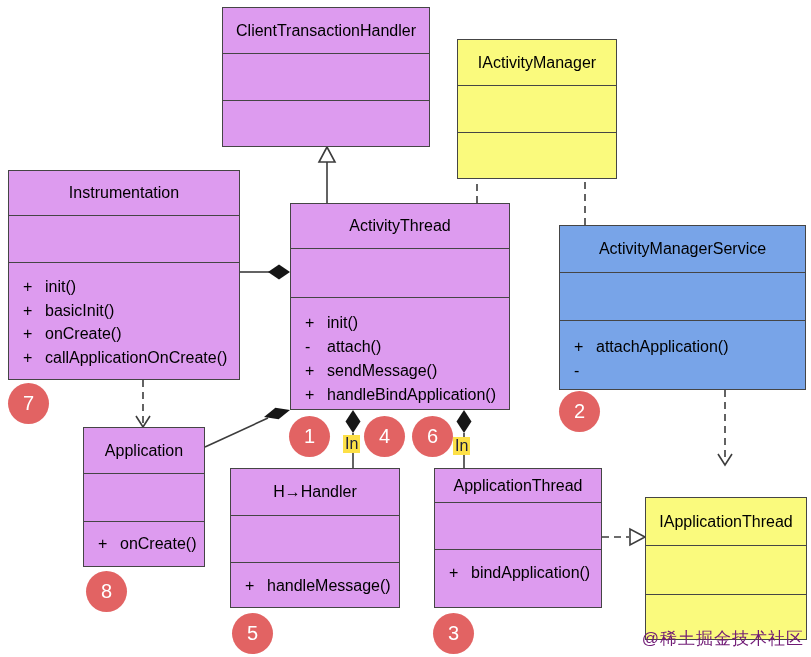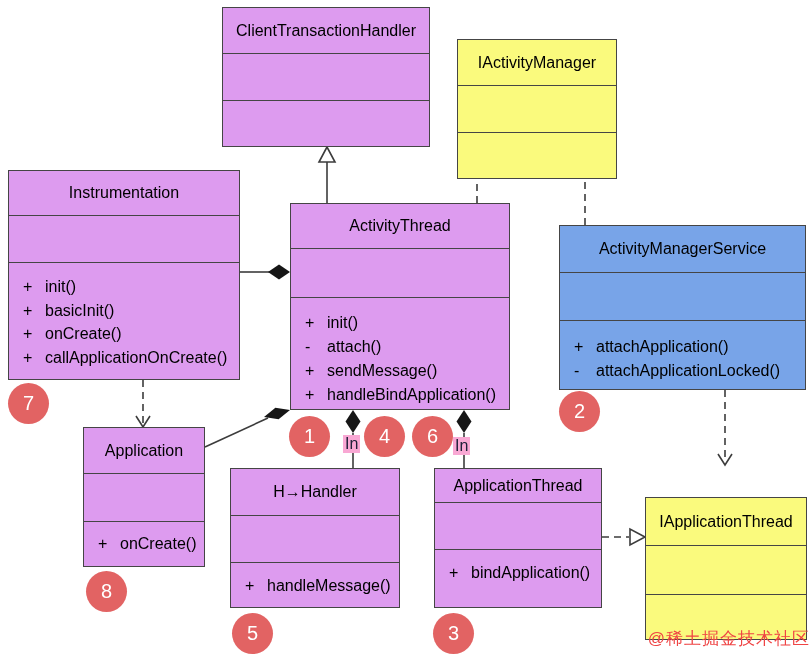--- a/index.html
+++ b/index.html
@@ -65,32 +65,32 @@
     display: flex;
     align-items: center;
     justify-content: center;
   }
 
   .inlabel {
     position: absolute;
     z-index: 3;
     font-size: 16px;
     color: #20203a;
-    background: #f9a8d4;
+    background: #fde047;
     padding: 0 2px;
     line-height: 18px;
   }
 
   .watermark {
     position: absolute;
     z-index: 3;
-    right: 1px;
+    right: 7px;
     top: 627px;
     font-size: 17px;
-    color: #ef4444;
+    color: #701a75;
     letter-spacing: 1px;
   }
 </style>
 </head>
 <body>
 
 <div class="stage">
 
   <svg class="connectors" viewBox="0 0 811 657" xmlns="http://www.w3.org/2000/svg">
 
@@ -206,21 +206,20 @@
   <div class="uml-box blue" style="left:559px; top:225px; width:247px; height:165px">
     <div class="t" style="height:47px">ActivityManagerService</div>
     <div class="a" style="height:48px"></div>
     <div class="m" style="padding-top:14px; line-height:24px">
       <div class="ml">
         <span class="vis">+</span>
         <span>attachApplication()</span>
       </div>
       <div class="ml">
         <span class="vis">-</span>
-        <span>attachApplicationLocked()</span>
       </div>
     </div>
   </div>
 
   <div class="uml-box purple" style="left:83px; top:427px; width:122px; height:140px">
     <div class="t" style="height:46px">Application</div>
     <div class="a" style="height:48px"></div>
     <div class="m" style="padding-top:10px; line-height:24px">
       <div class="ml">
         <span class="vis">+</span>

